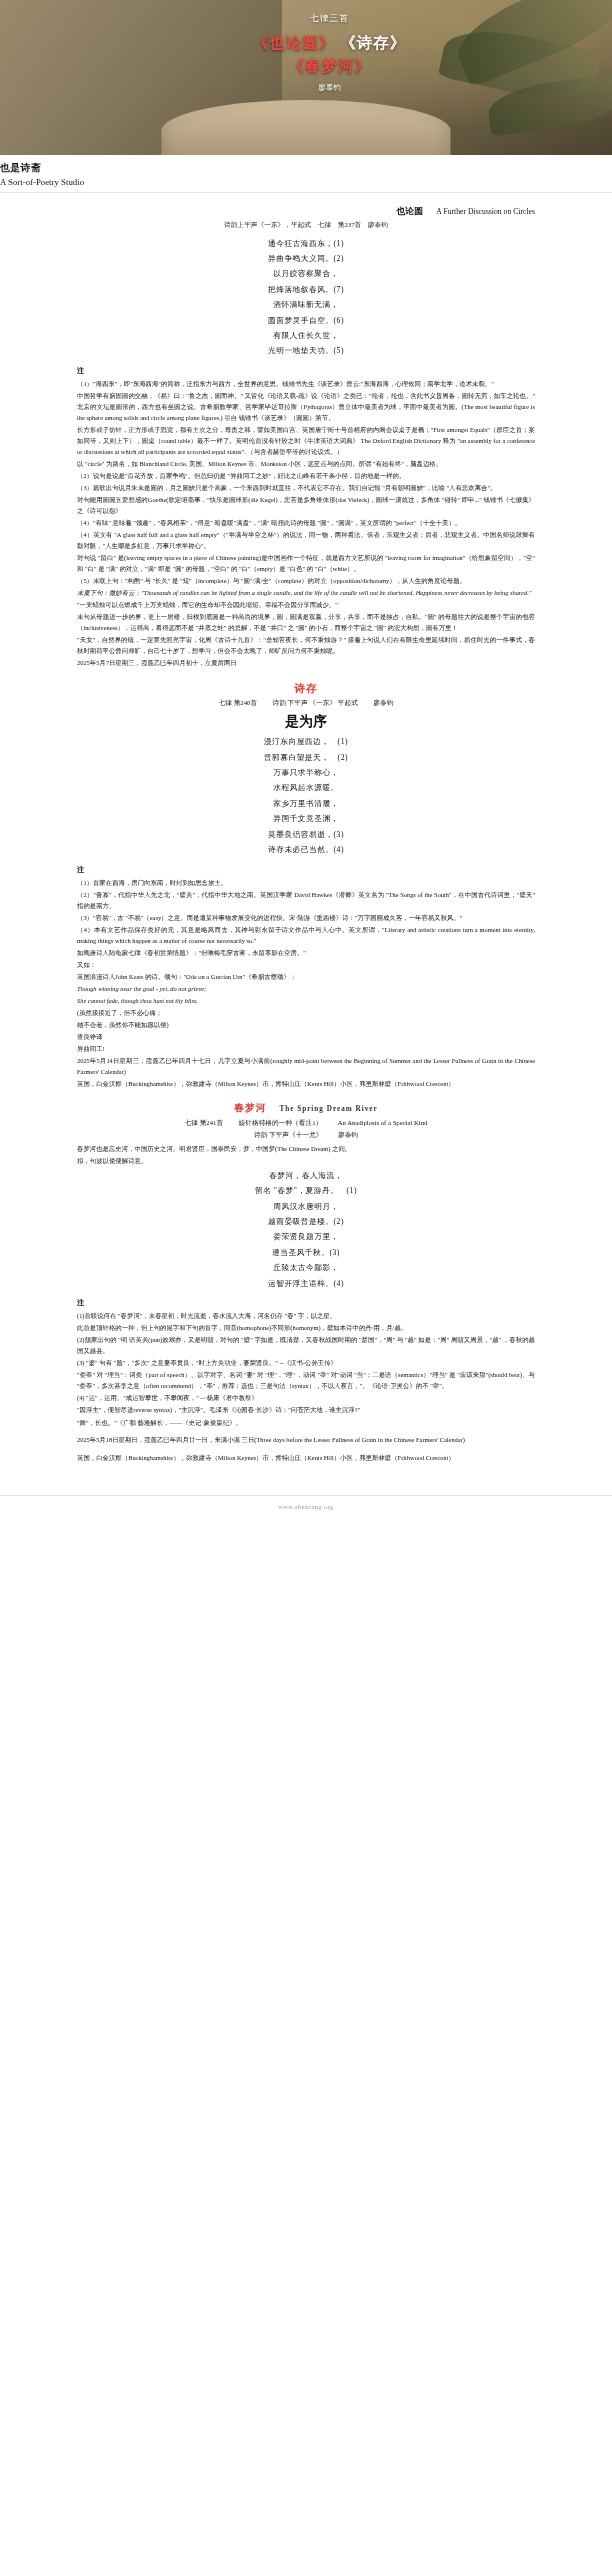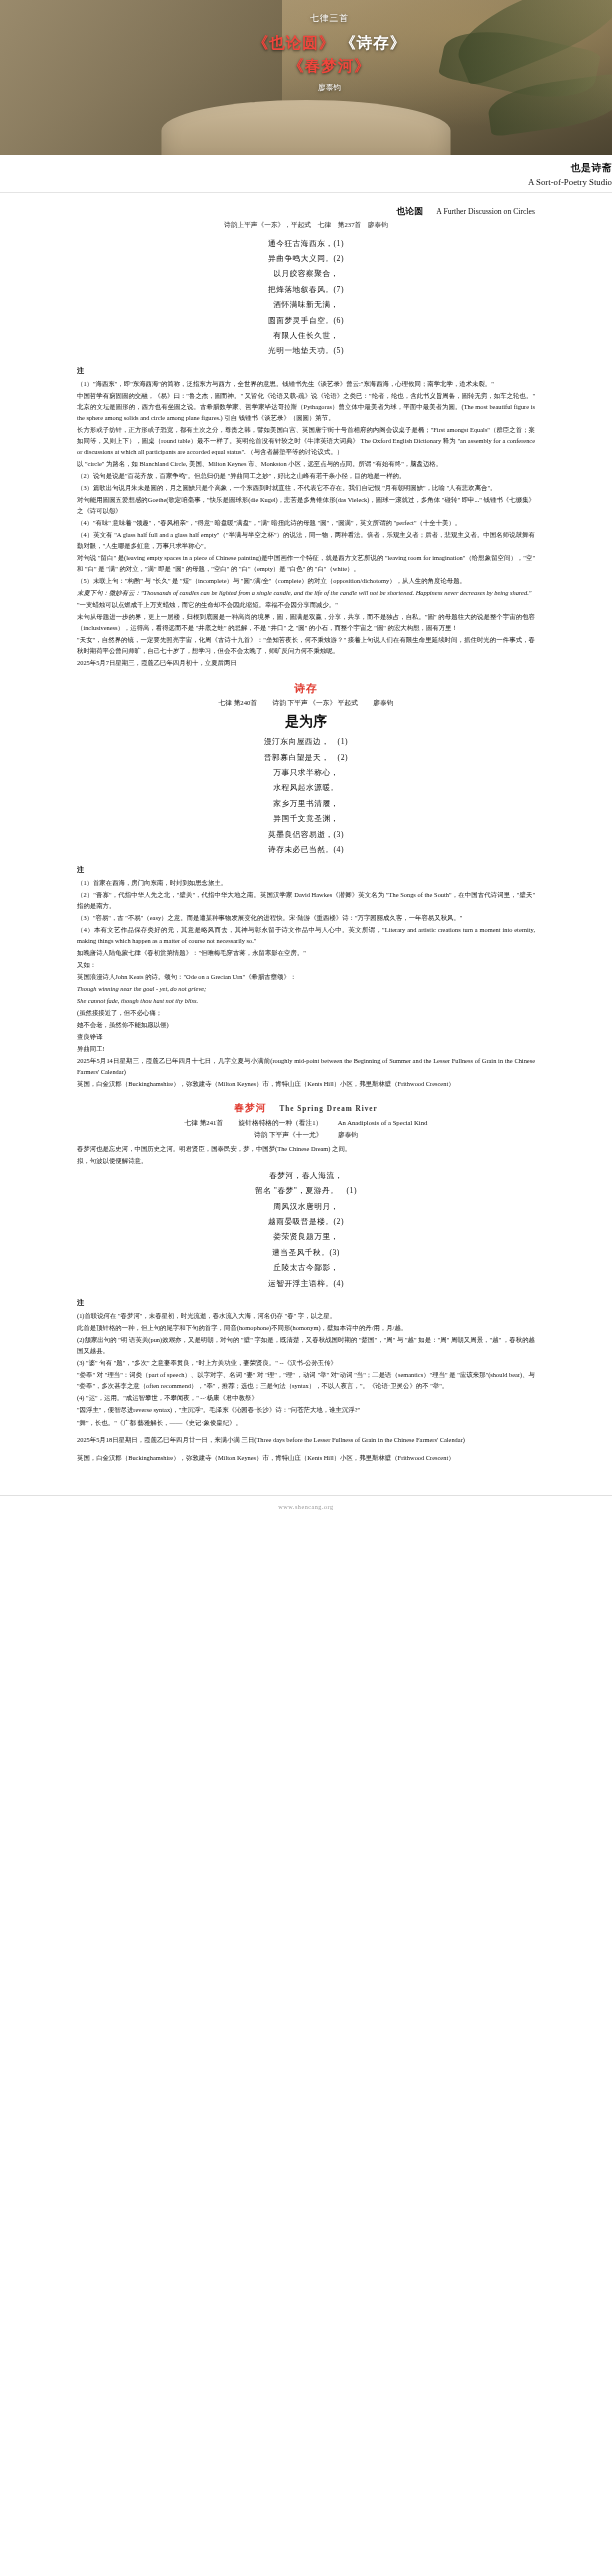--- a/index.html
+++ b/index.html
@@ -58,21 +58,21 @@
   }
   .hero-kicker { font-size:8.8px; letter-spacing:1px; margin-bottom:5.2px; }
   .hero-title {
     font-size:15.5px; font-weight:bold; letter-spacing:1px; line-height:1.5;
   }
   .hero-title .red { color:#f0463c; text-shadow:0 1px 2.6px rgba(0,0,0,0.6); }
   .hero-author { margin-top:6.2px; font-size:7.7px; }
 
   
   .studio {
-    text-align:right;
+    text-align:left;
     padding:7.2px 0 5.2px;
     border-bottom:0.5px solid #e4e4e4;
   }
   .studio .cn { font-size:9.8px; font-weight:bold; letter-spacing:0.5px; }
   .studio .en { font-size:8.8px; margin-top:1.5px; font-family:"Liberation Serif", serif; }
 
   
   .content { padding:8.2px 77px 12.4px 77px; }
 
   .sec-head {

